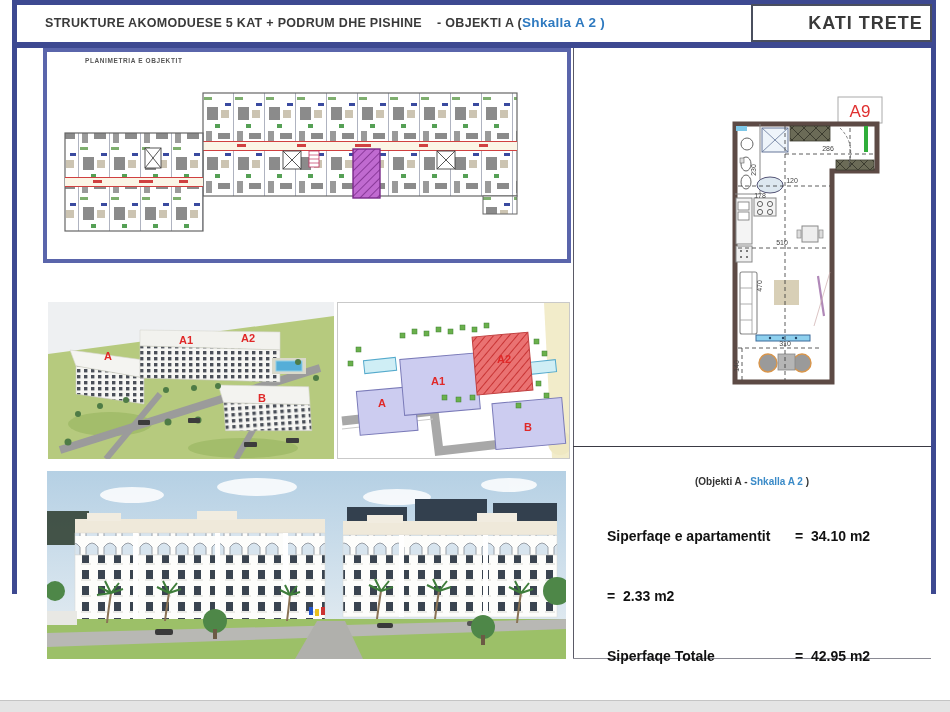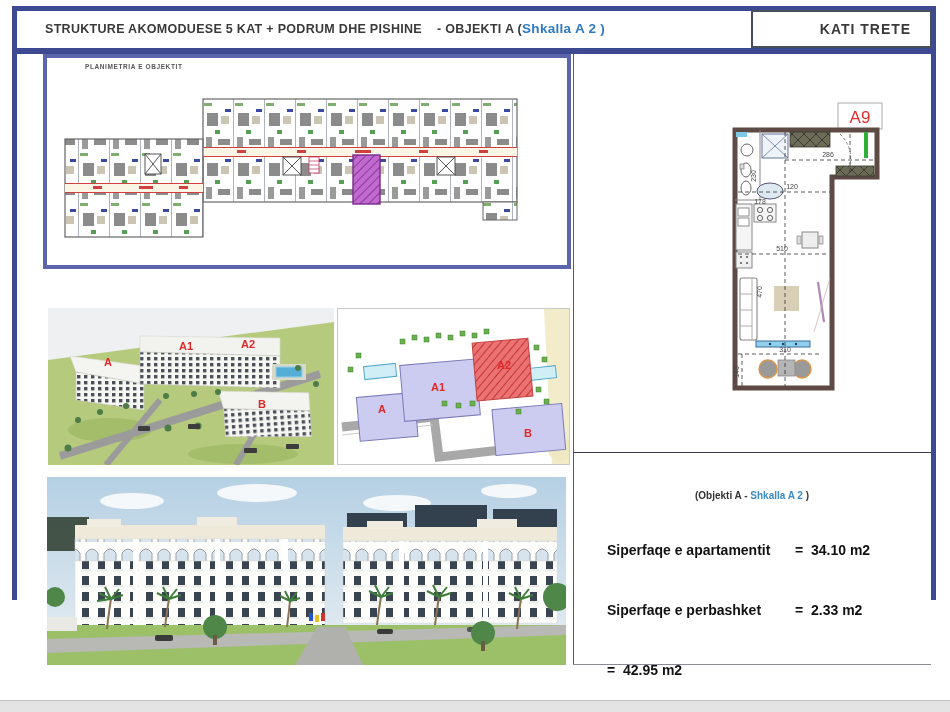--- a/index.html
+++ b/index.html
@@ -1,29 +1,29 @@
 <!DOCTYPE html>
 <html><head>
 <meta charset="utf-8">
 <style>
   * { margin:0; padding:0; box-sizing:border-box; }
   html,body { width:950px; height:712px; background:#ffffff; overflow:hidden;
     font-family:"Liberation Sans", sans-serif; }
   .page { position:relative; width:950px; height:712px; background:#fff; }
 
-  .frame { position:absolute; left:12px; top:6px; width:924px; height:594px;
+  .frame { position:absolute; left:12px; top:0; width:924px; height:594px;
     border:5px solid #3d4991; background:#737373; }
 
   .titlebar { position:relative; width:100%; height:37px; background:#fff; }
   .title-text { position:absolute; left:28px; top:10px; font-size:12.5px; font-weight:bold;
     color:#3a3a3a; letter-spacing:0.3px; white-space:nowrap; }
   .title-text .blue { color:#2f7ac0; font-size:13.5px; }
   .kati-box { position:absolute; right:-1px; top:-1px; width:181px; height:38px;
     background:#fff; border:2px solid #4a4f5e; display:flex; align-items:center; justify-content:center; }
-  .kati-box span { font-size:14px; font-weight:bold; color:#3a3a3a; letter-spacing:1px;padding-left:48px; }
+  .kati-box span { font-size:18px; font-weight:bold; color:#3a3a3a; letter-spacing:1px;padding-left:48px; }
 
   .navband { width:100%; height:6px; background:#3d4991; }
 
   .content { position:relative; width:914px; height:613px; background:#fff; }
 
   .plan-panel { position:absolute; left:26px; top:0px; width:528px; height:215px;
     border:4px solid #5a65ab; background:#fff; }
   .plan-label { position:absolute; left:38px; top:5px; font-size:6.5px; color:#555;
     letter-spacing:0.6px; font-weight:bold; }
   .plan-svg { position:absolute; left:0; top:0; }
@@ -38,21 +38,21 @@
   .bdivider { position:absolute; left:556px; top:610px; width:358px; height:1px; background:#8a8a94; }
 
   .a9-svg { position:absolute; left:673px; top:38px; }
 
   .watermark { position:absolute; left:312px; top:252px; width:360px;
     font-size:45px; font-weight:bold; letter-spacing:9px; color:rgba(208,198,162,0.62);
     white-space:nowrap; pointer-events:none; z-index:5; }
 
   .info-block { position:absolute; left:556px; top:424px; width:358px; text-align:center; }
   .info-title { font-size:15.5px; font-weight:bold; color:#111; }
-  .info-sub { font-size:10px; font-weight:bold; color:#333; margin-top:12px; }
+  .info-sub { font-size:10px; font-weight:bold; color:#333; margin-top:4px; }
   .info-sub .blue { color:#3b8bc8; }
   .info-rows { margin-top:22px; padding-left:34px; }
   .info-row { display:flex; font-size:14px; font-weight:bold; color:#111; line-height:21px; text-align:left;margin-top:39px; }
   .info-row .lbl { width:188px; }
   .info-row .eq { width:16px; }
   .info-row .val { width:80px; }
 
   .bottom-strip { position:absolute; left:0; top:700px; width:950px; height:12px;
     background:#e4e4e4; border-top:1px solid #c4c4c4; }
 
@@ -450,25 +450,25 @@
         <div class="info-sub">
           <span>(Objekti A - </span><span class="blue">Shkalla A 2</span><span> )</span>
         </div>
         <div class="info-rows">
           <div class="info-row">
             <span class="lbl">Siperfaqe e apartamentit</span>
             <span class="eq">=</span>
             <span class="val">34.10 m2</span>
           </div>
           <div class="info-row">
-            <span class="lbl">Siperfaqe e perbashket</span>
             <span class="eq">=</span>
             <span class="val">2.33 m2</span>
           </div>
           <div class="info-row">
+            <span class="lbl">Siperfaqe Totale</span>
             <span class="eq">=</span>
             <span class="val">42.95 m2</span>
           </div>
         </div>
       </div>
 
     </div>
   </div>
 
   <div class="bottom-strip"></div>

